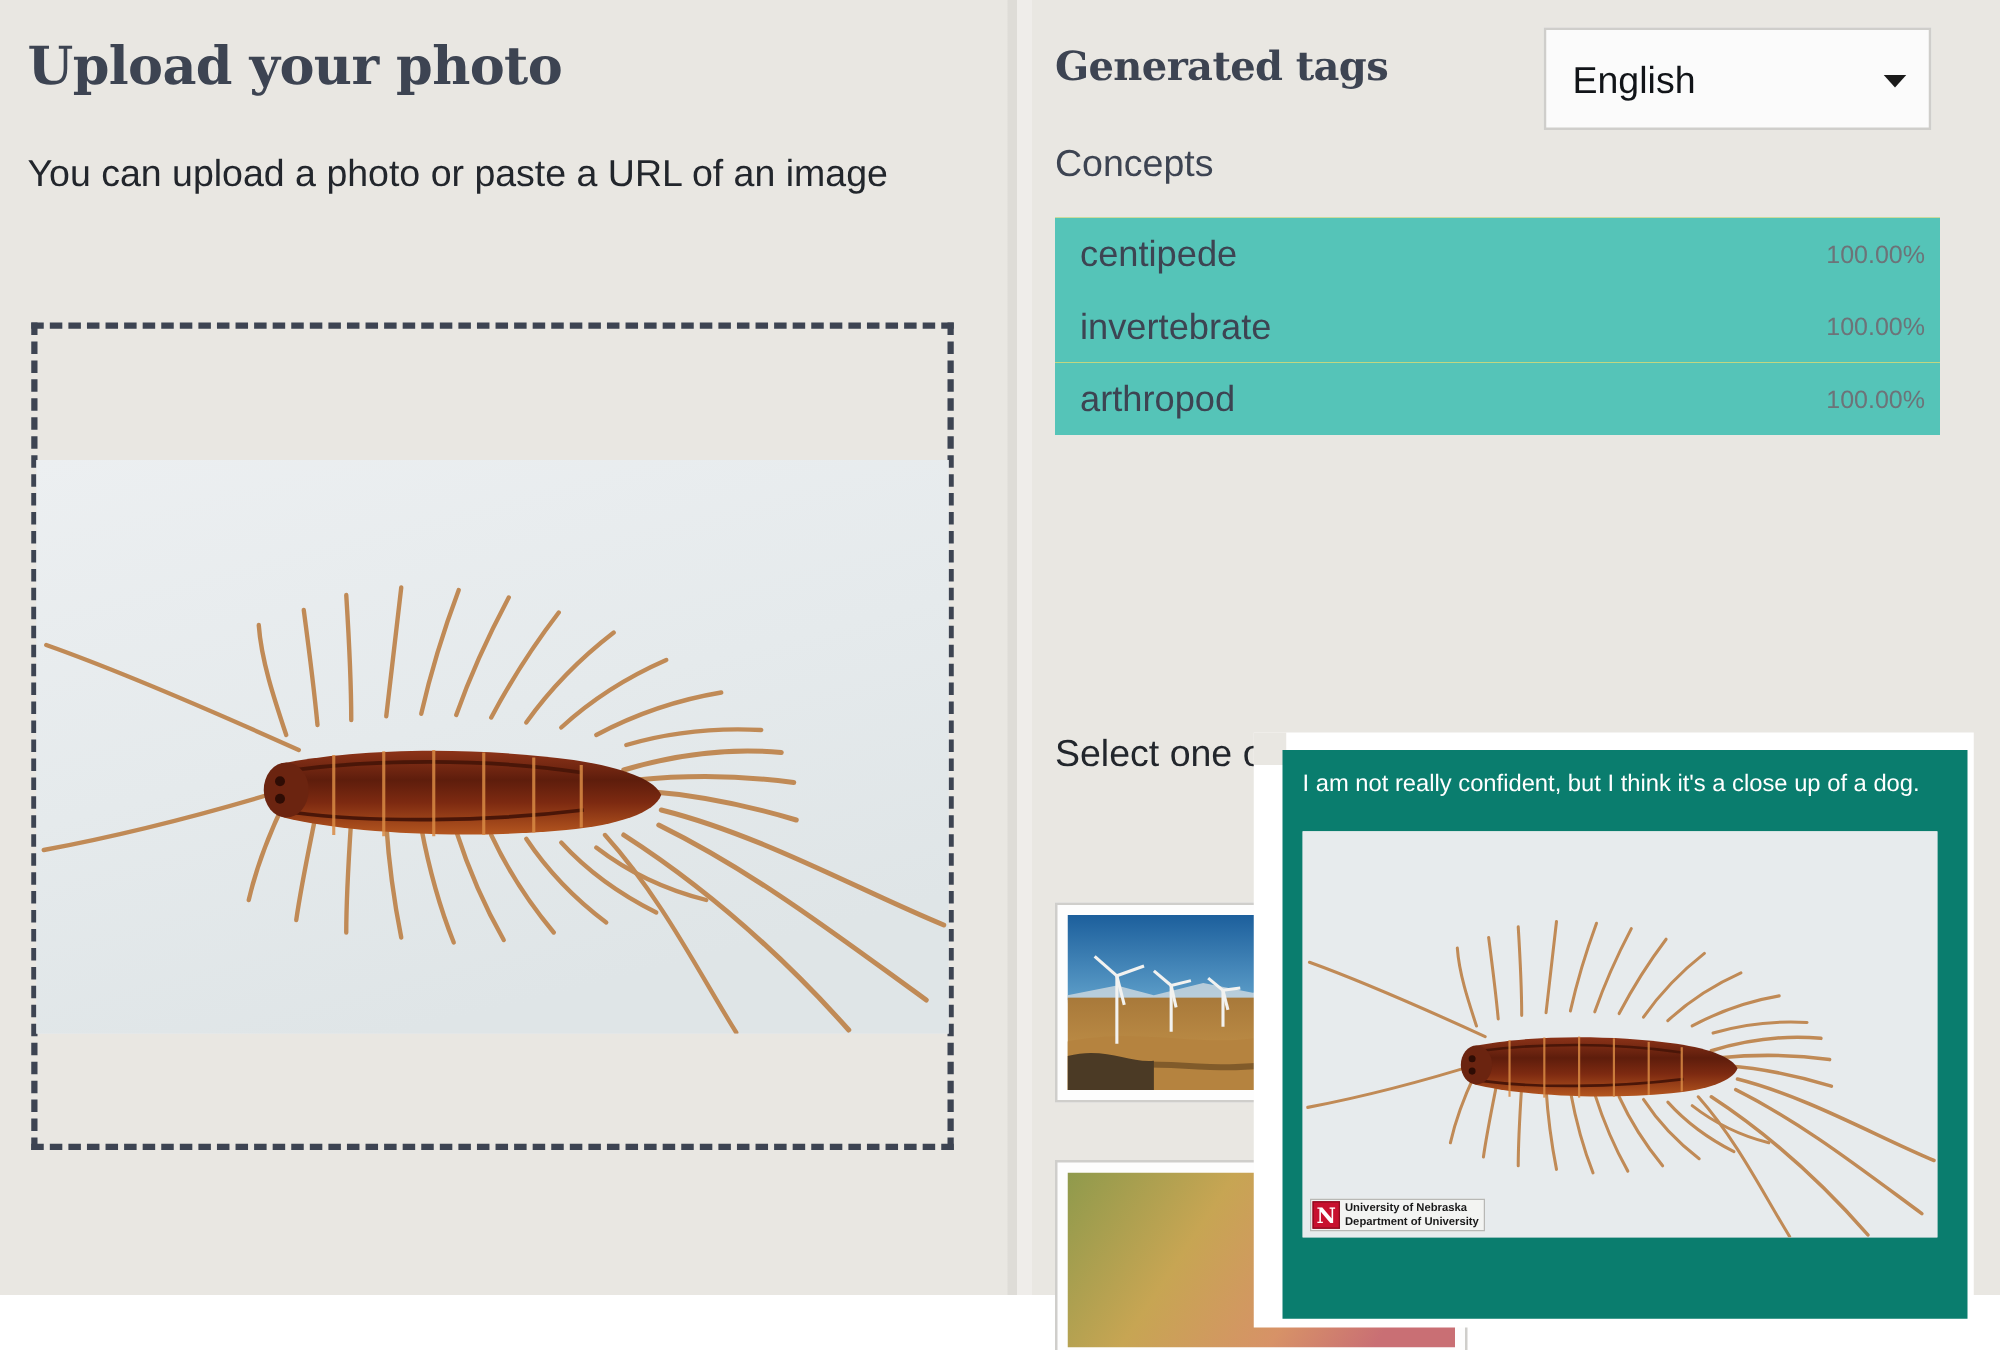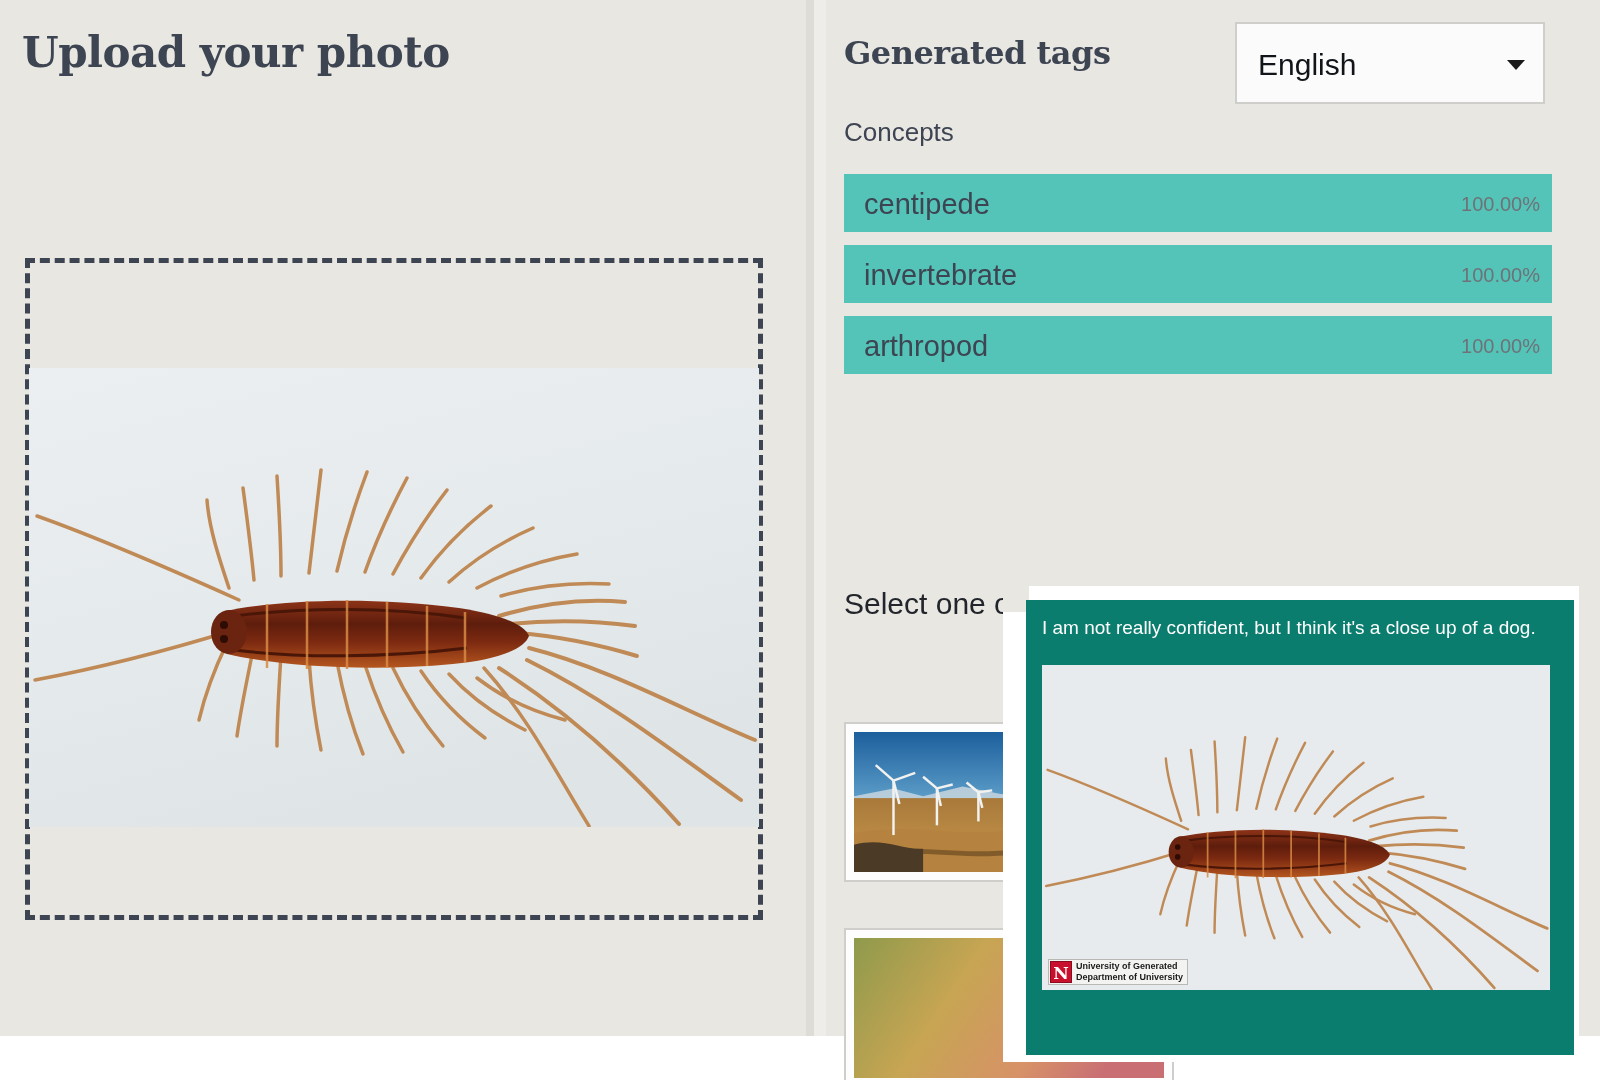--- a/index.html
+++ b/index.html
@@ -103,34 +103,34 @@
     position: absolute;
     right: 18px; top: 36px;
     width: 0; height: 0;
     border-left: 9px solid transparent;
     border-right: 9px solid transparent;
     border-top: 10px solid #1a1a1a;
   }
   .concepts-label {
     position: absolute;
     left: 10px; top: 112px;
-    font-size: 26px;
+    font-size: 30px;
     color: #3d4452;
     line-height: 40px;
     text-align: center;
   }
   .tag-list {
     position: absolute;
     left: 10px; top: 174px;
     width: 708px;
   }
   .tag-row {
     position: relative;
     height: 58px;
-    margin-bottom: 13px;
+    margin-bottom: 0;
     background: #fde047;
     overflow: hidden;
   }
   .tag-fill {
     position: absolute;
     left: 0; top: 0; bottom: 0;
     background: #55c4b8;
   }
   .tag-name {
     position: absolute;
@@ -238,20 +238,21 @@
   svg { display: block; }
 </style>
 </head>
 <body>
 
 <div id="app">
   <div class="page-bg"></div>
 
   <div class="left-panel">
     <div class="h-serif upload-title">Upload your photo</div>
+    <div class="upload-desc">You can upload a photo or paste a URL of an image</div>
 
     <div class="dropzone"></div>
 
     <div class="photo-wrap">
       <svg width="730" height="459" viewBox="0 0 730 459">
         <defs>
           <linearGradient id="bgGrad" x1="0" y1="0" x2="0.4" y2="1">
             <stop offset="0%" stop-color="#eceff1"></stop>
             <stop offset="55%" stop-color="#e5eaec"></stop>
             <stop offset="100%" stop-color="#dfe5e7"></stop>
@@ -470,18 +471,18 @@
         </g>
         <ellipse cx="200" cy="264" rx="18" ry="22" fill="#6b2410"></ellipse>
         <circle cx="195" cy="257" r="4" fill="#2e0c04"></circle>
         <circle cx="195" cy="271" r="4" fill="#2e0c04"></circle>
       </g>
     </svg>
 
     <div class="watermark">
       <div class="wm-logo">N</div>
       <div class="wm-lines">
-        <div>University of Generated</div>
+        <div>University of Nebraska</div>
         <div>Department of University</div>
       </div>
     </div>
   </div>
 </div>
 
 </body></html>

